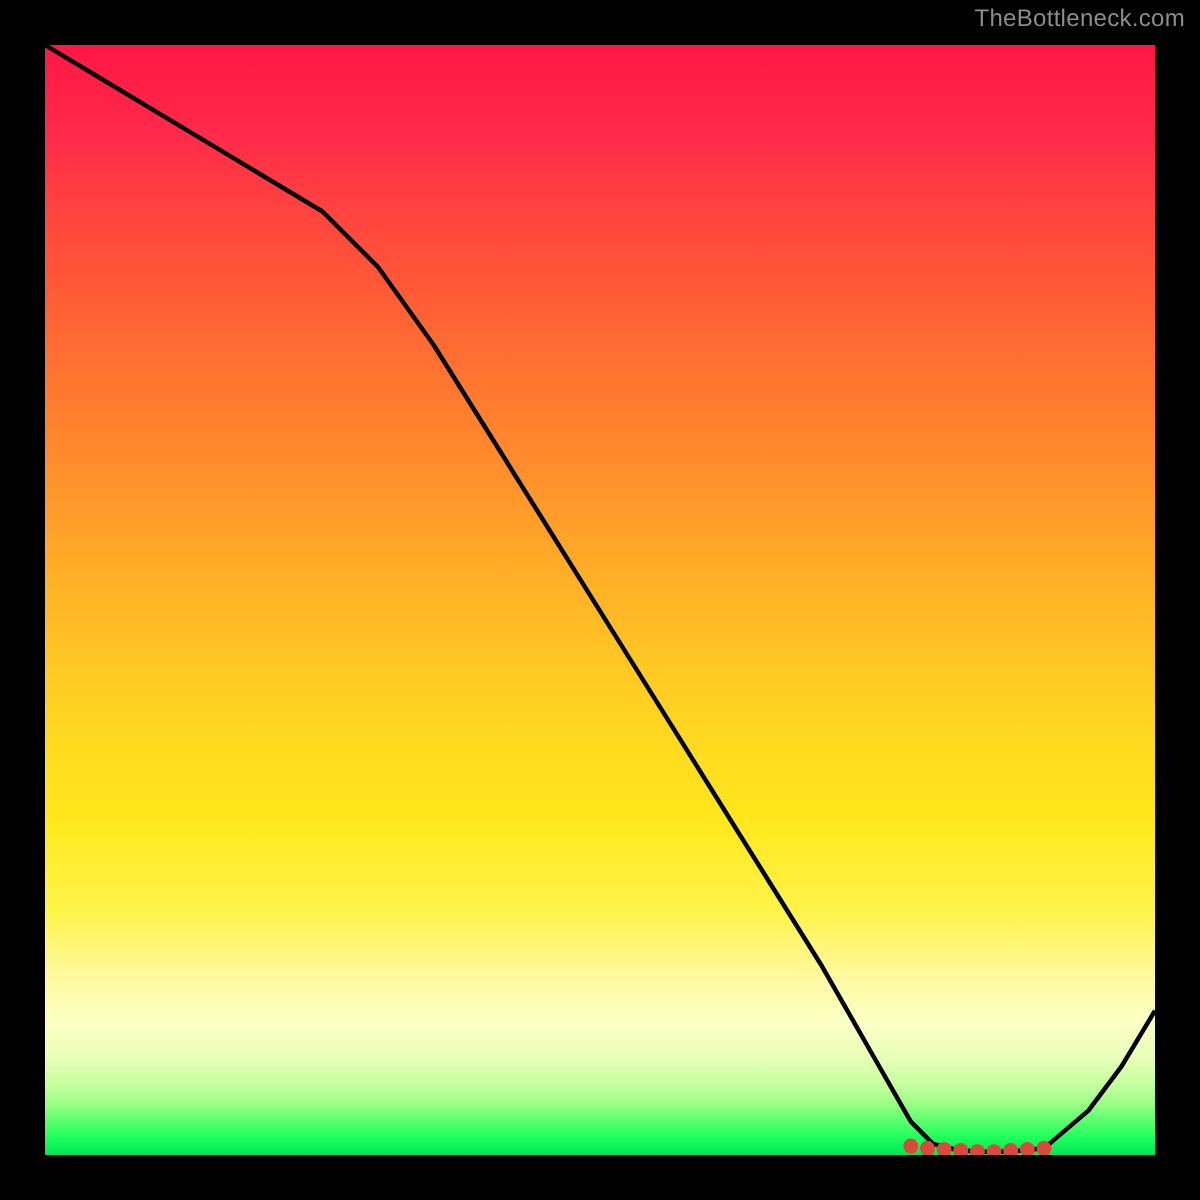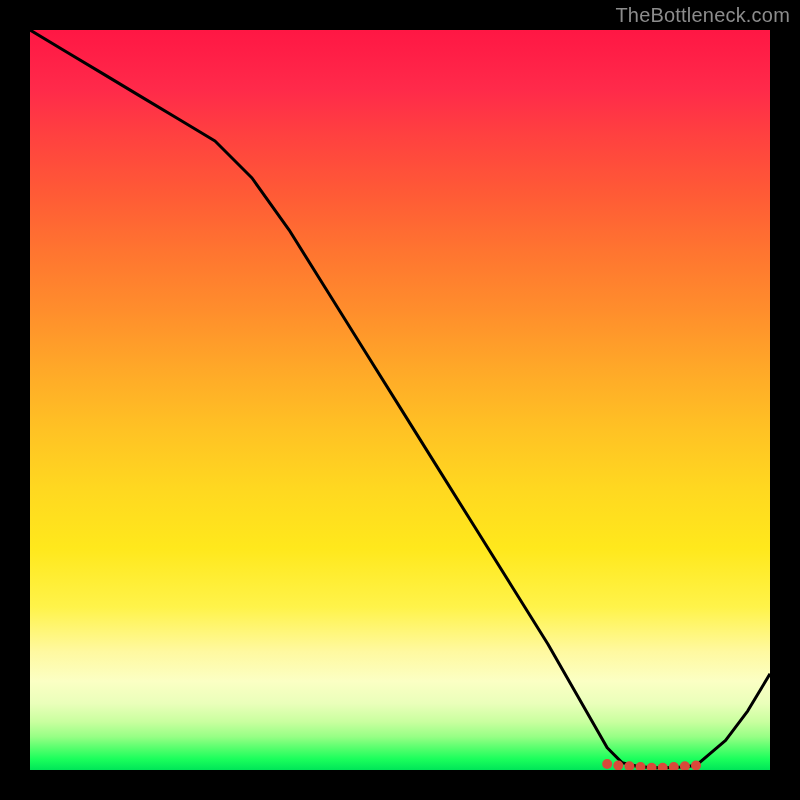--- a/index.html
+++ b/index.html
@@ -14,21 +14,21 @@
   .wrap {
     position: relative;
     width: 800px;
     height: 800px;
   }
   .attribution {
     position: absolute;
     top: 4px;
     right: 10px;
     color: #8c8c8c;
-    font-size: 20px;
+    font-size: 16px;
     letter-spacing: 0.2px;
     font-weight: 400;
   }
   .plot-area {
     position: absolute;
     left: 30px;
     top: 30px;
     width: 740px;
     height: 740px;
     overflow: hidden;

